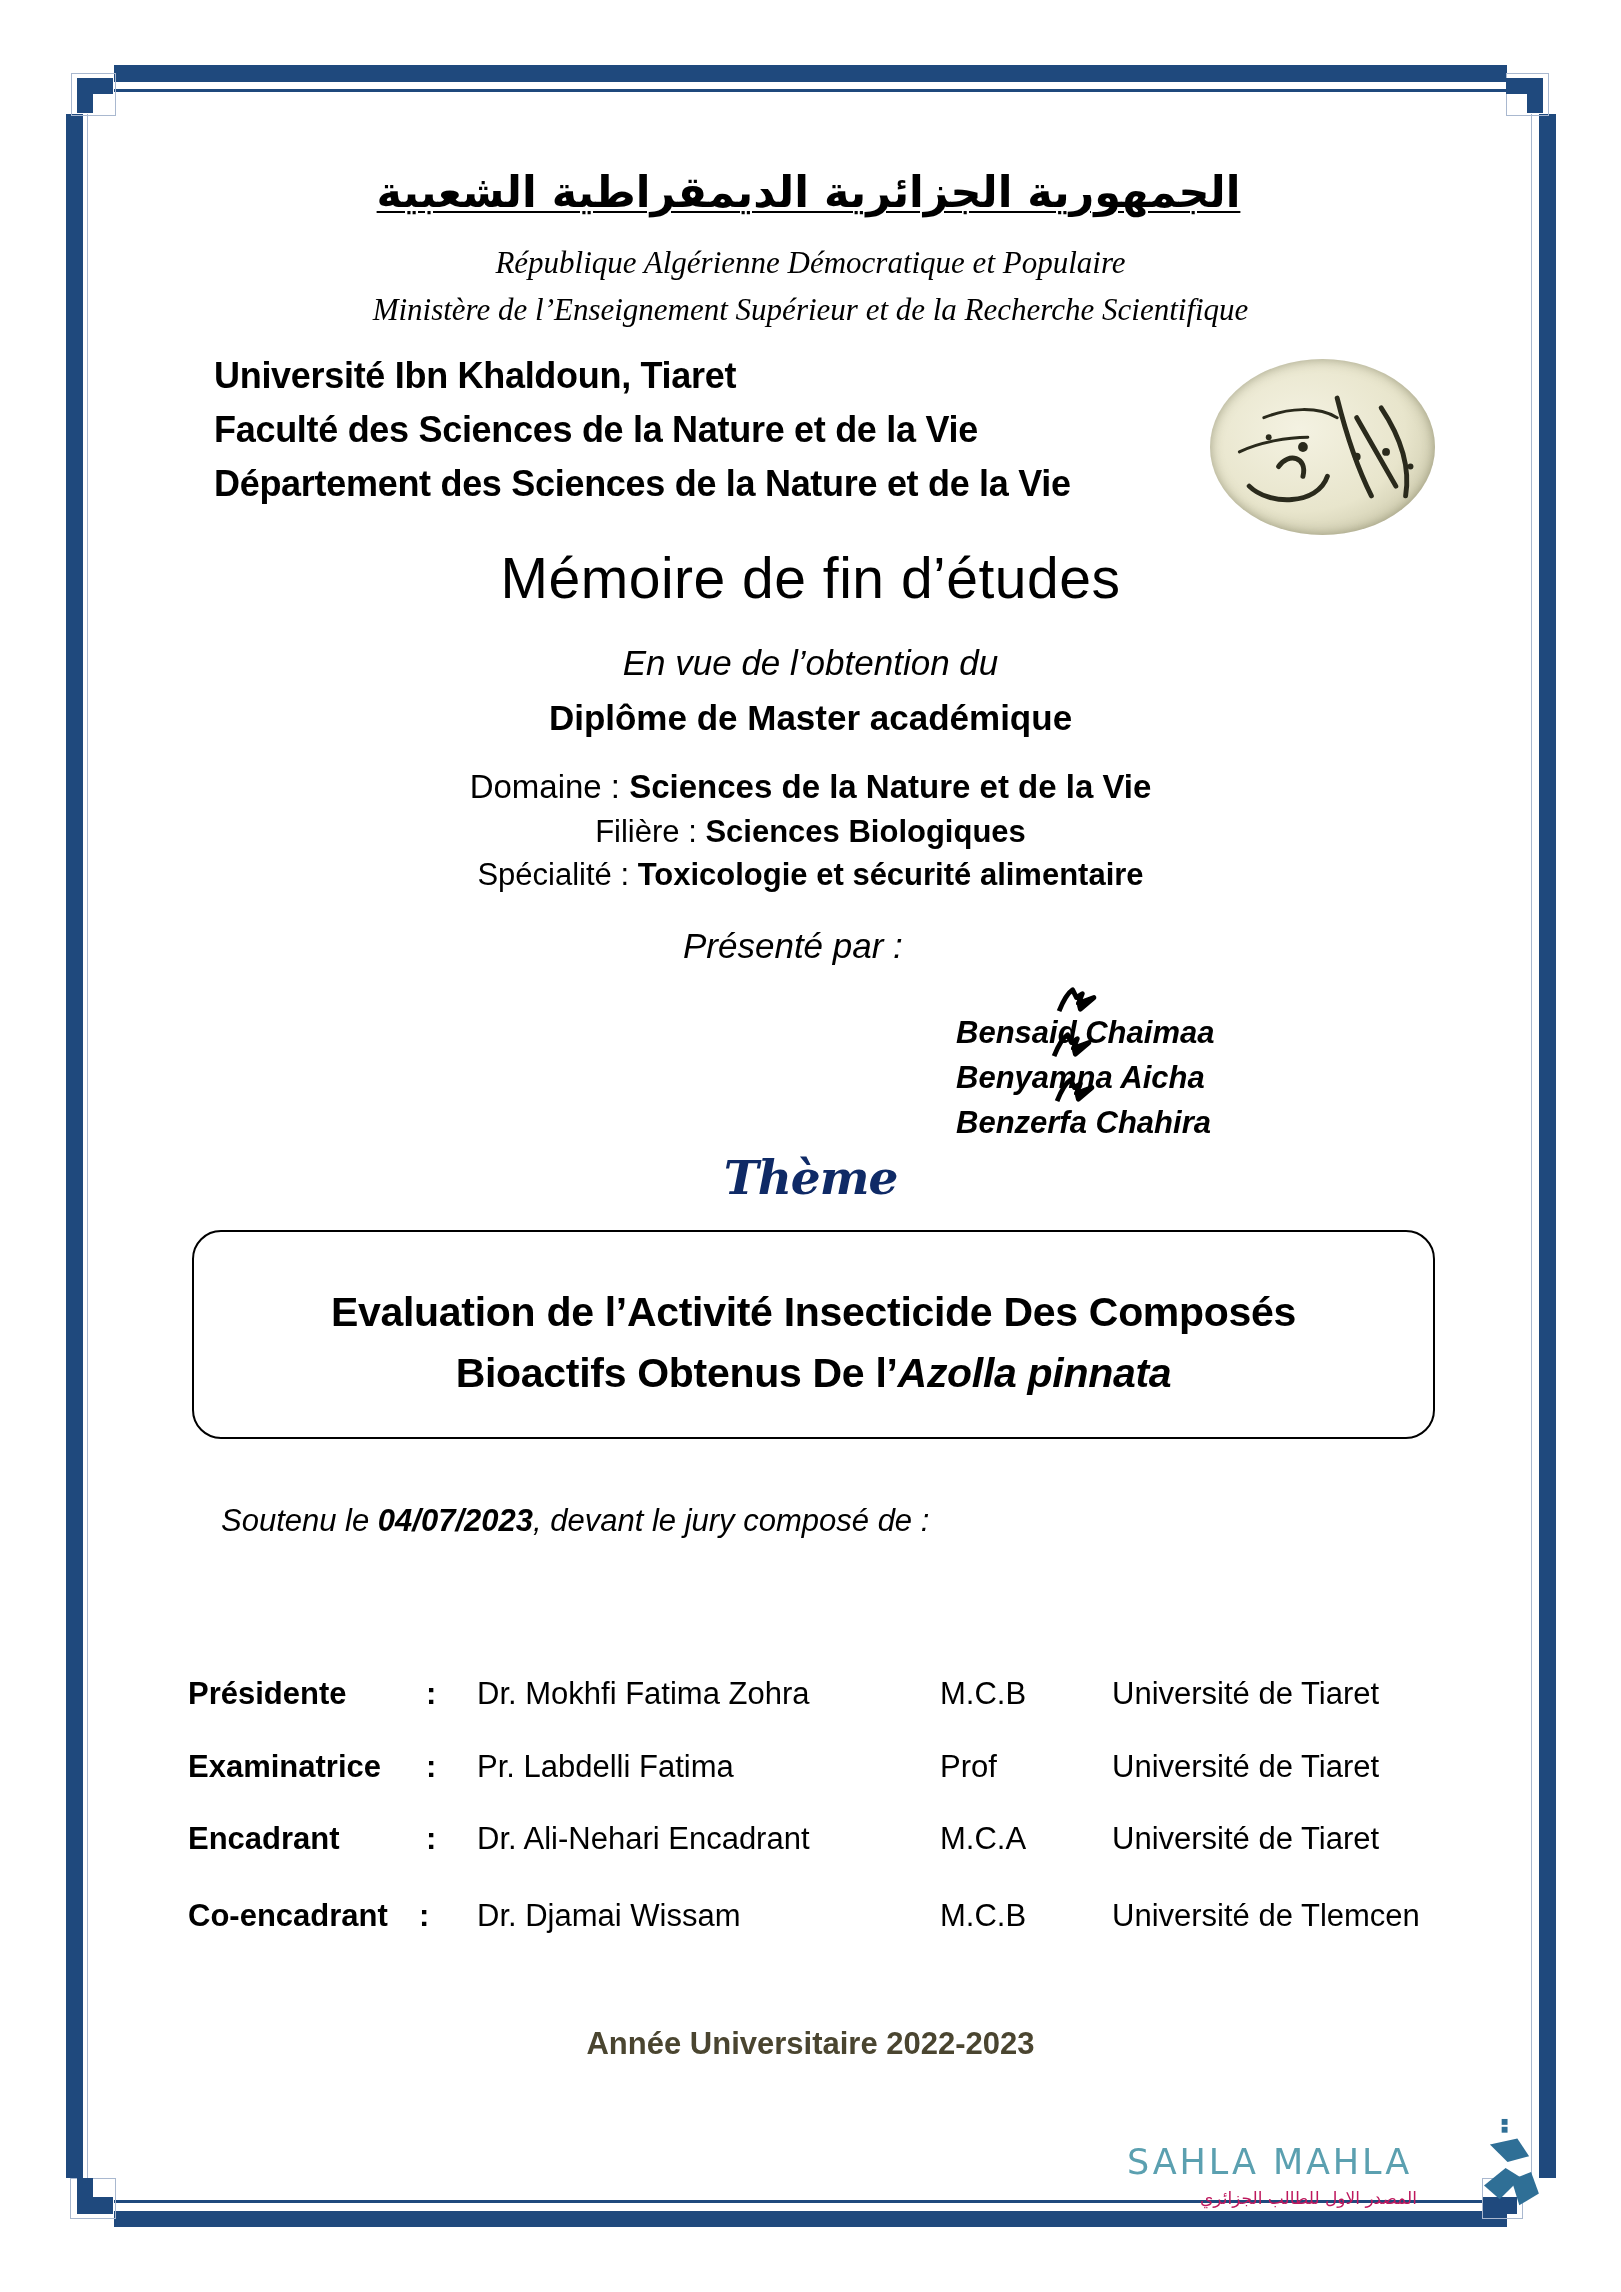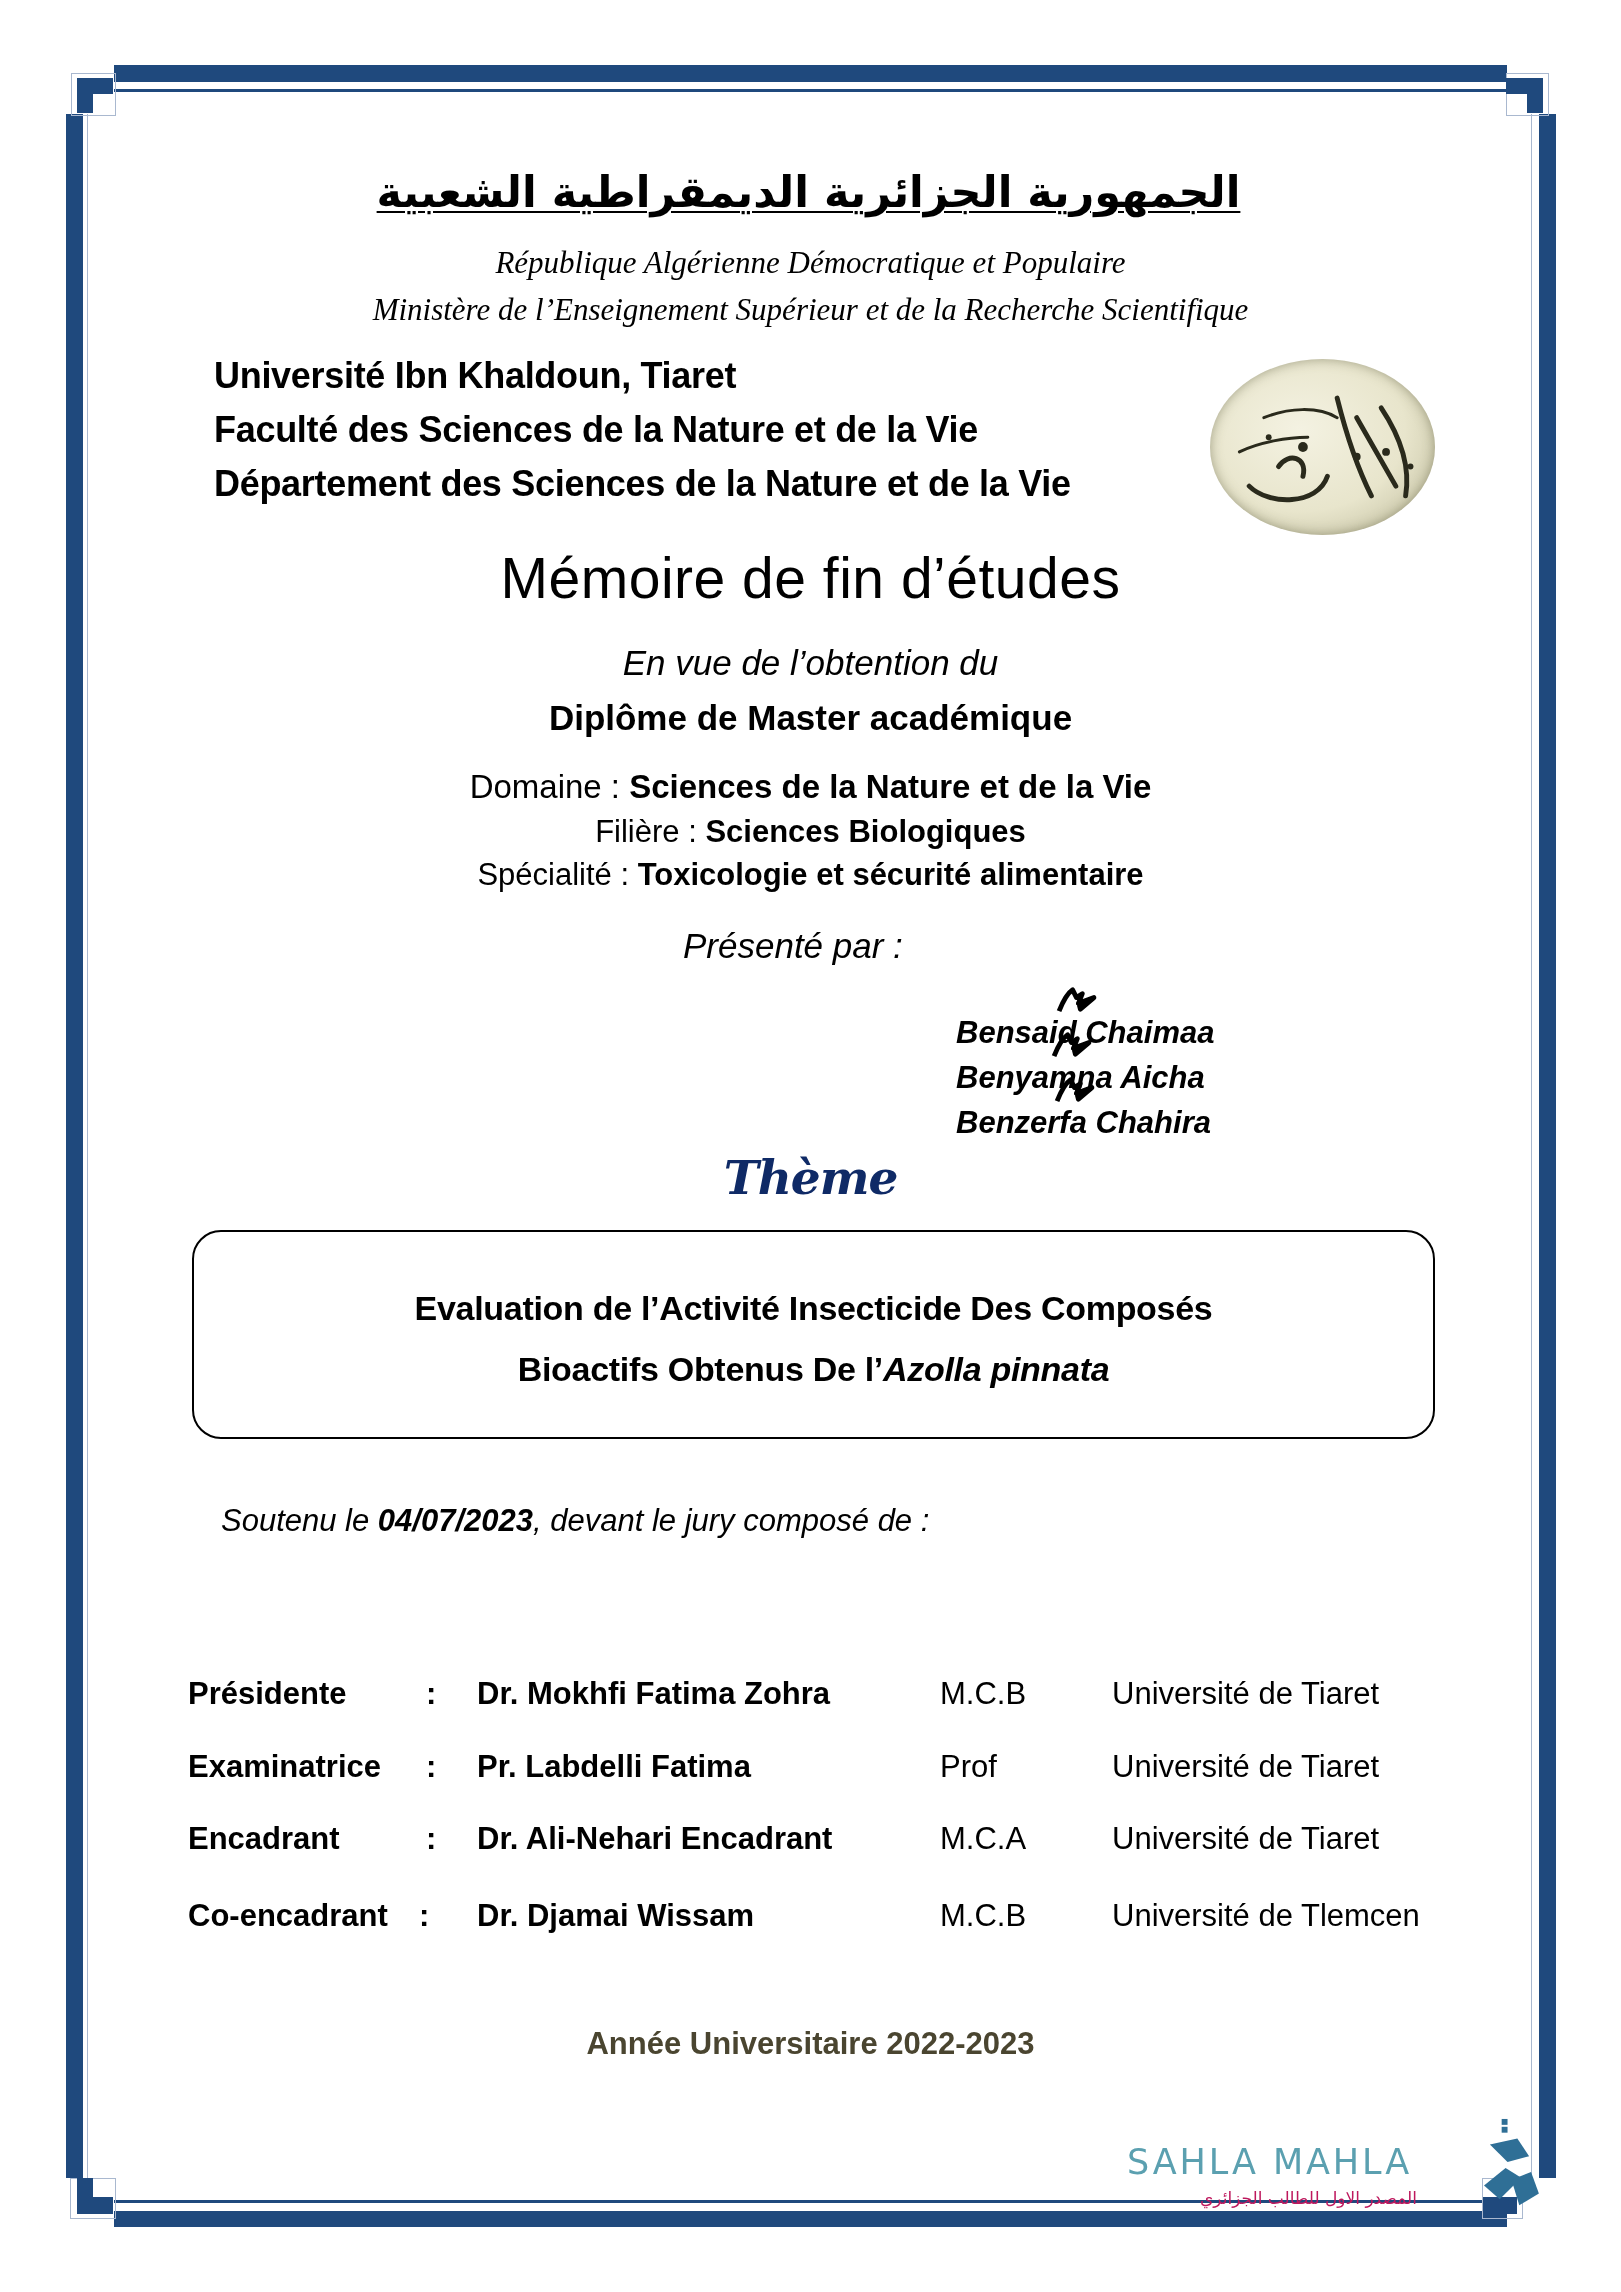--- a/index.html
+++ b/index.html
@@ -27,28 +27,28 @@
   .field { font-family:"Liberation Sans", sans-serif; font-size:33px; }
   .field b { font-weight:bold; }
   .field.small { font-size:31px; }
   .presente { position:absolute; left:683px; top:926px; font-family:"Liberation Sans", sans-serif; font-style:italic; font-size:35px; }
   .student { position:absolute; left:956px; font-family:"Liberation Sans", sans-serif; font-style:italic; font-weight:bold; font-size:31px; display:flex; align-items:center;flex-direction:column; }
   .student svg { width:43px; height:31px; margin-right:17.6px; }
   .theme { position:absolute; left:0; width:1621px; top:1150px; text-align:center;
            font-family:"DejaVu Serif", serif; font-style:italic; font-weight:bold; font-size:47px; color:#0f2a66; letter-spacing:-1px; }
   .theme-box { position:absolute; left:192px; top:1230px; width:1243px; height:209px; border:2.5px solid #000;
                border-radius:29px; box-sizing:border-box; text-align:center; }
-  .theme-line { font-family:"Liberation Sans", sans-serif; font-weight:bold; font-size:34px; position:absolute; left:0; width:100%; letter-spacing:-0.3px; }
+  .theme-line { font-family:"Liberation Sans", sans-serif; font-weight:bold; font-size:41px; position:absolute; left:0; width:100%; letter-spacing:-0.3px; }
   .soutenu { position:absolute; left:221px; top:1503px; font-family:"Liberation Sans", sans-serif; font-style:italic; font-size:31px; }
   .soutenu b { font-weight:bold; }
   .jury-row { position:absolute; left:188px; width:1372px; height:43px; font-family:"Liberation Sans", sans-serif; font-size:31px; }
   .jury-row span { position:absolute; top:0; white-space:nowrap; }
   .role { left:0; font-weight:bold; }
   .colon { left:238px; font-weight:bold; }
-  .name { left:289px;font-weight:bold; }
+  .name { left:289px; }
   .grade { left:752px; }
   .univ { left:924px; }
   .year { position:absolute; left:0; width:1621px; top:2026px; text-align:center; font-family:"Liberation Sans", sans-serif;
           font-weight:bold; font-size:31px; color:#4a4530; }
   .watermark { position:absolute; left:1127px; top:2142px; font-family:"DejaVu Sans", sans-serif; font-size:35px; color:#5ba0b0; letter-spacing:2.9px; font-weight:normal; }
   .watermark-ar { position:absolute; left:1132px; top:2188px; width:353px; text-align:center; font-family:"DejaVu Sans", sans-serif; font-size:17px; color:#be185d; direction:rtl; }
 </style>
 </head>
 <body>
 

